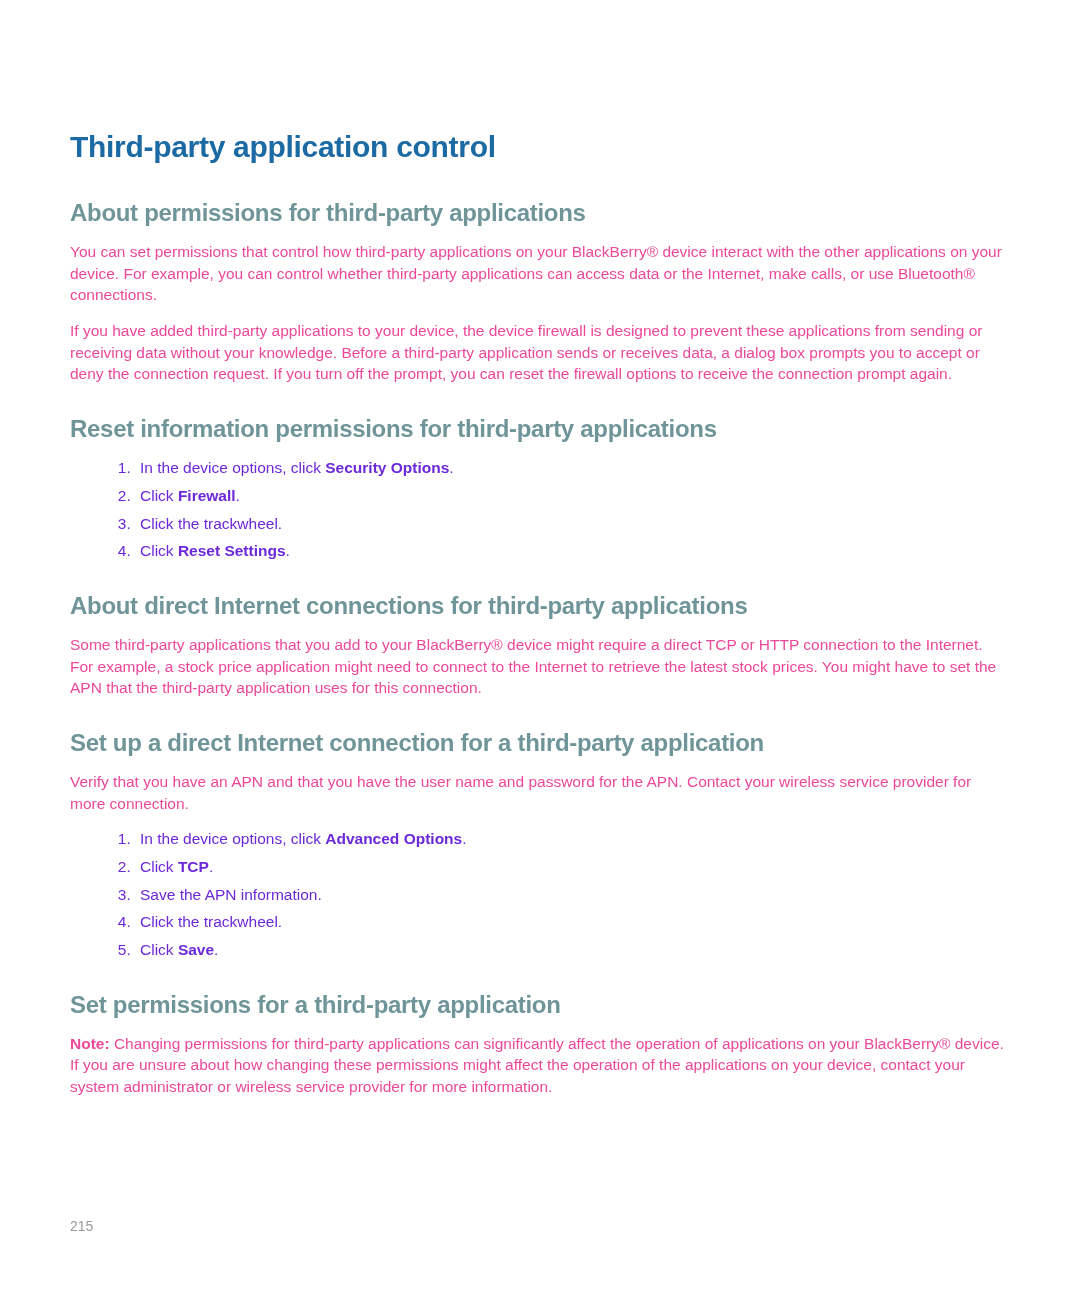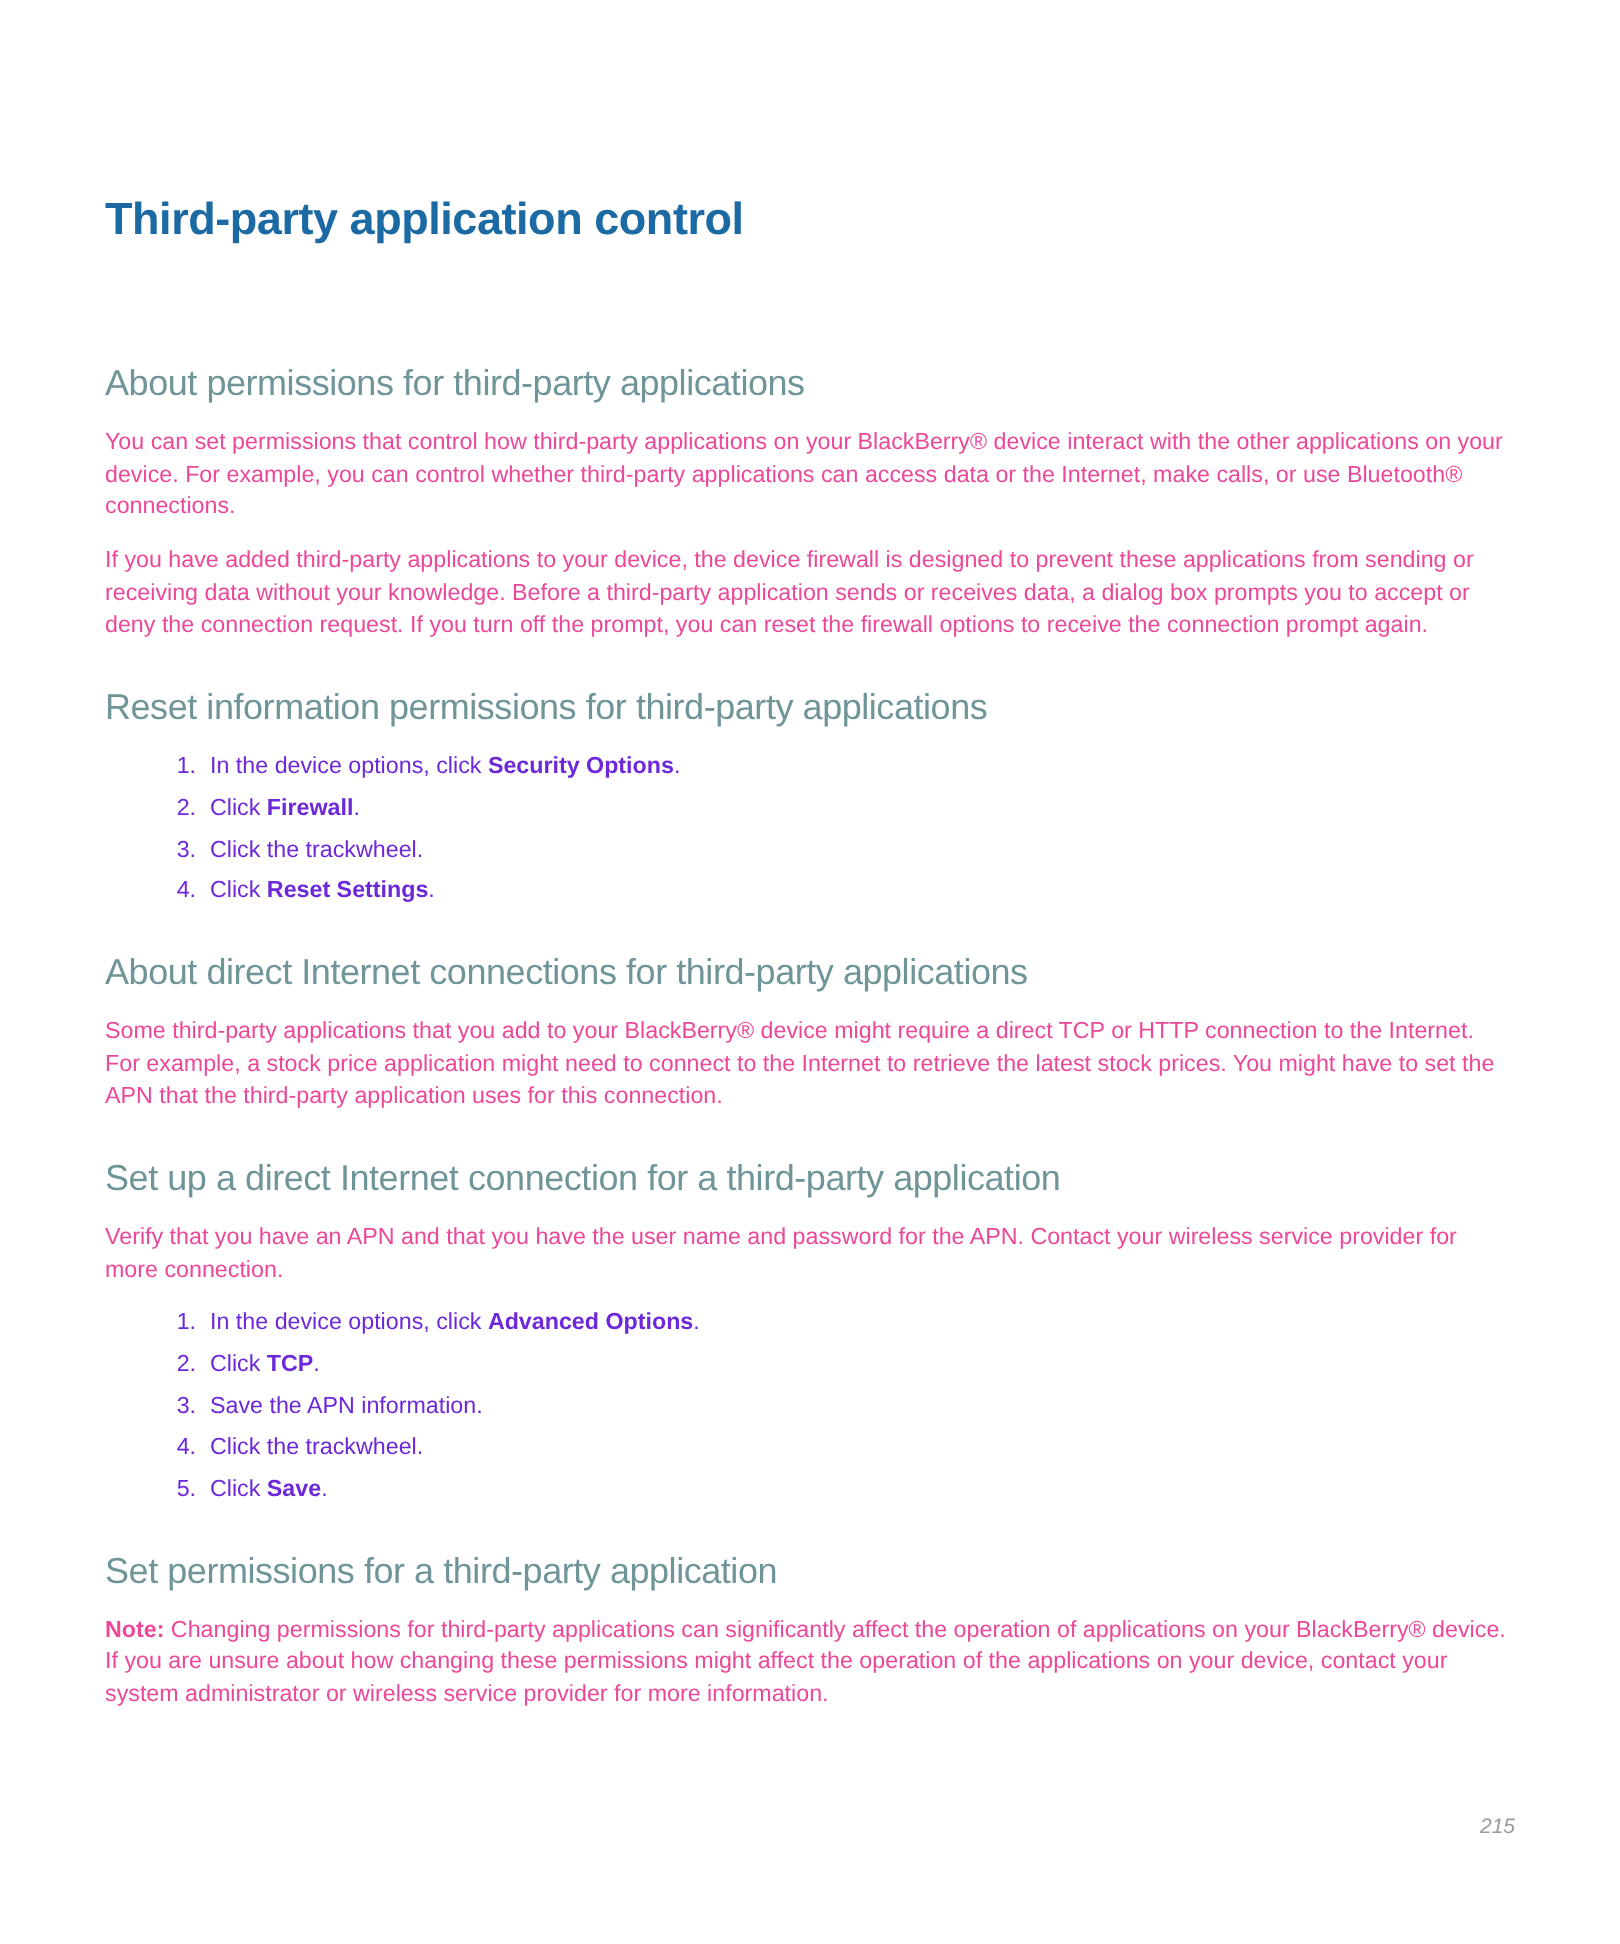--- a/index.html
+++ b/index.html
@@ -12,27 +12,27 @@
       background: #ffffff;
       width: 1080px;
       margin: 0 auto;
       padding: 130px 70px 40px 70px;
       color: #333;
     }
     .main-title {
       color: #1b6aa3;
       font-size: 30px;
       font-weight: 700;
-      margin-bottom: 78px;
+      margin-bottom: 35px;
       letter-spacing: -0.3px;
     }
     .section-title {
       color: #6f9599;
       font-size: 24px;
-      font-weight: 400;
+      font-weight: 700;
       margin-top: 30px;
       margin-bottom: 14px;
       letter-spacing: -0.3px;
     }
     .section-title.first {
       margin-top: 0;
     }
     .body-text {
       font-size: 15.5px;
       line-height: 1.4;
@@ -50,25 +50,24 @@
       line-height: 1.4;
       color: #6d28d9;
       padding-left: 5px;
       margin-bottom: 6px;
     }
     .bold {
       font-weight: 700;
     }
     .page-number {
       position: relative;
-      text-align: right;
+      text-align: left;
       color: #999;
       font-size: 14px;
-      margin-top: 68px;
-      font-style: italic;
+      margin-top: 120px;
     }
   </style>
 </head>
 <body>
 
 <h1 class="main-title">Third-party application control</h1>
 
 <h2 class="section-title first">About permissions for third-party applications</h2>
 <p class="body-text">You can set permissions that control how third-party applications on your BlackBerry® device interact with the other applications on your device. For example, you can control whether third-party applications can access data or the Internet, make calls, or use Bluetooth® connections.</p>
 <p class="body-text">If you have added third-party applications to your device, the device firewall is designed to prevent these applications from sending or receiving data without your knowledge. Before a third-party application sends or receives data, a dialog box prompts you to accept or deny the connection request. If you turn off the prompt, you can reset the firewall options to receive the connection prompt again.</p>

